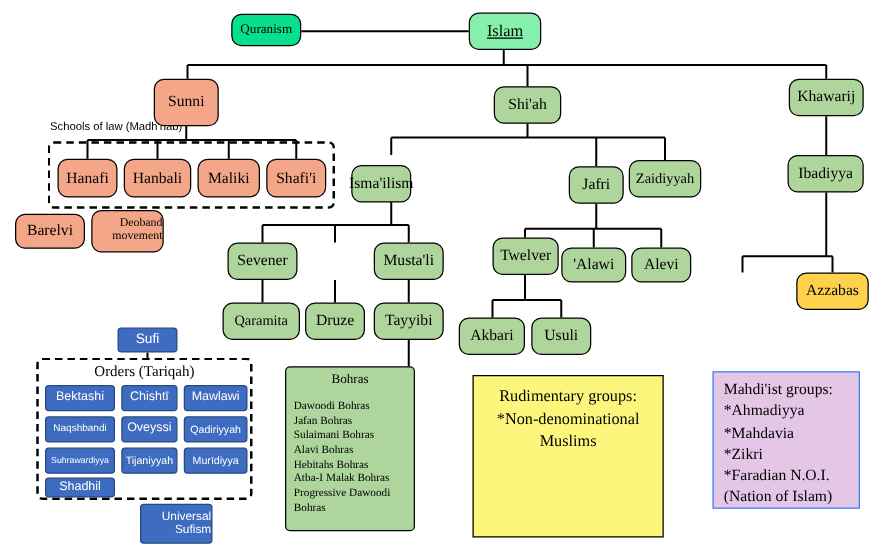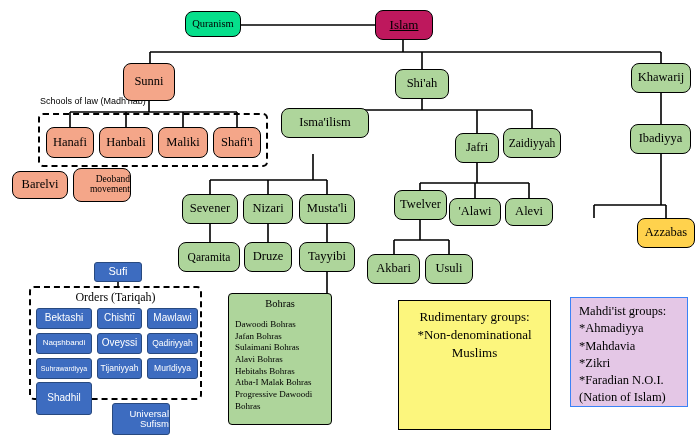--- a/index.html
+++ b/index.html
@@ -10,21 +10,21 @@
 
   .node {
     position: absolute; z-index: 2;
     display: flex; align-items: center; justify-content: center;
     text-align: right; line-height: 1.05;
     border: 1.6px solid #000; border-radius: 8px;
     font-size: 12.5px; background: #fff; color: #000;
   }
   .salmon { background: #F4A689; }
   .green  { background: #AED59B; }
-  .bluelt { background: #be185d; text-decoration: underline; }
+  .bluelt { background: #86efac; text-decoration: underline; }
   .mint   { background: #06DF8B; }
   .gold   { background: #FFD24D; }
 
   .bluebox {
     background: #3D6CC0; border: 1px solid #28497F; border-radius: 3px;
     color: #fff; font-family: "Liberation Sans", sans-serif; font-size: 10px;
   }
 
   .dashed {
     position: absolute; z-index: 1;
@@ -85,26 +85,25 @@
   <div class="node green" style="left:395px;top:69px;width:54px;height:30px">Shi'ah</div>
   <div class="node green" style="left:631px;top:63px;width:60px;height:30px">Khawarij</div>
 
   <div class="node salmon" style="left:46px;top:127px;width:48px;height:31px">Hanafi</div>
   <div class="node salmon" style="left:99px;top:127px;width:54px;height:31px">Hanbali</div>
   <div class="node salmon" style="left:158px;top:127px;width:50px;height:31px">Maliki</div>
   <div class="node salmon" style="left:213px;top:127px;width:48px;height:31px">Shafi'i</div>
   <div class="node salmon" style="left:12px;top:171px;width:56px;height:28px">Barelvi</div>
   <div class="node salmon fs95" style="left:73px;top:168px;width:58px;height:34px">Deoband movement</div>
 
-  <div class="node green" style="left:281px;top:108px;width:88px;height:30px">Isma'ilism</div>
+  <div class="node green" style="left:281px;top:132px;width:48px;height:30px">Isma'ilism</div>
   <div class="node green" style="left:455px;top:133px;width:44px;height:30px">Jafri</div>
   <div class="node green fs115" style="left:503px;top:128px;width:58px;height:30px">Zaidiyyah</div>
 
   <div class="node green" style="left:182px;top:194px;width:56px;height:30px">Sevener</div>
-  <div class="node green" style="left:243px;top:194px;width:50px;height:30px">Nizari</div>
   <div class="node green" style="left:299px;top:194px;width:56px;height:30px">Musta'li</div>
   <div class="node green fs115" style="left:178px;top:242px;width:62px;height:30px">Qaramita</div>
   <div class="node green" style="left:244px;top:242px;width:48px;height:30px">Druze</div>
   <div class="node green" style="left:299px;top:242px;width:56px;height:30px">Tayyibi</div>
 
   <div class="node green" style="left:394px;top:190px;width:53px;height:30px">Twelver</div>
   <div class="node green" style="left:449px;top:198px;width:52px;height:28px">'Alawi</div>
   <div class="node green" style="left:505px;top:198px;width:48px;height:28px">Alevi</div>
   <div class="node green" style="left:367px;top:254px;width:53px;height:30px">Akbari</div>
   <div class="node green" style="left:425px;top:254px;width:48px;height:30px">Usuli</div>
@@ -126,24 +125,24 @@
   <div class="node bluebox fs11" style="left:94px;top:262px;width:48px;height:20px">Sufi</div>
   <div class="node bluebox fs10" style="left:36px;top:308px;width:56px;height:21px">Bektashi</div>
   <div class="node bluebox fs10" style="left:97px;top:308px;width:45px;height:21px">Chishtī</div>
   <div class="node bluebox fs10" style="left:147px;top:308px;width:51px;height:21px">Mawlawi</div>
   <div class="node bluebox fs8" style="left:36px;top:333px;width:56px;height:21px">Naqshbandi</div>
   <div class="node bluebox fs10" style="left:97px;top:333px;width:45px;height:21px">Oveyssi</div>
   <div class="node bluebox fs85" style="left:147px;top:333px;width:51px;height:21px">Qadiriyyah</div>
   <div class="node bluebox fs7" style="left:36px;top:358px;width:56px;height:21px">Suhrawardiyya</div>
   <div class="node bluebox fs85" style="left:97px;top:358px;width:45px;height:21px">Tijaniyyah</div>
   <div class="node bluebox fs85" style="left:147px;top:358px;width:51px;height:21px">Murīdiyya</div>
-  <div class="node bluebox fs10" style="left:36px;top:382px;width:56px;height:33px">Shadhil</div>
+  <div class="node bluebox fs10" style="left:36px;top:382px;width:56px;height:16px">Shadhil</div>
   <div class="node bluebox fs95" style="left:112px;top:403px;width:58px;height:32px">Universal Sufism</div>
 
-  <div class="bigbox rudimentary-box" style="left:398px;top:300px;width:153px;height:130px">
+  <div class="bigbox rudimentary-box" style="left:378px;top:300px;width:153px;height:130px">
     <div class="rud-text">Rudimentary groups:
 *Non-denominational
 Muslims</div>
   </div>
 
   <div class="bigbox mahdiist-box" style="left:570px;top:297px;width:118px;height:110px">
     <div class="mah-text">Mahdi'ist groups:
 *Ahmadiyya
 *Mahdavia
 *Zikri

